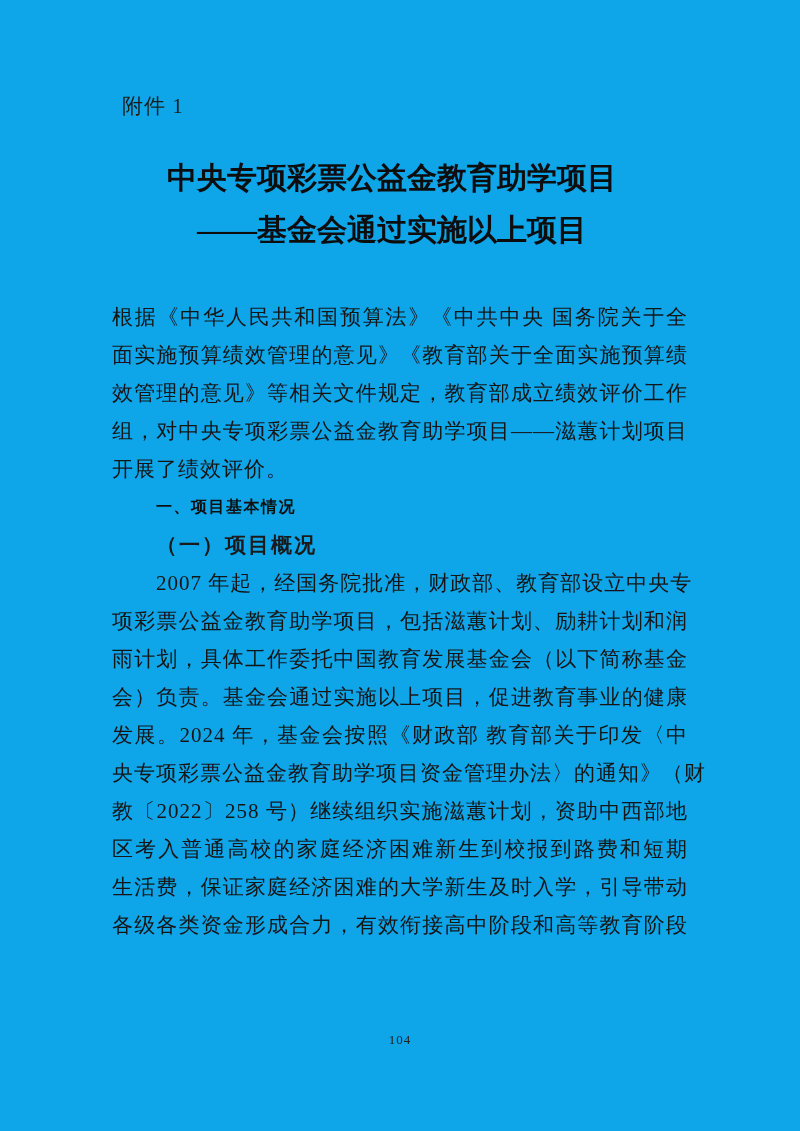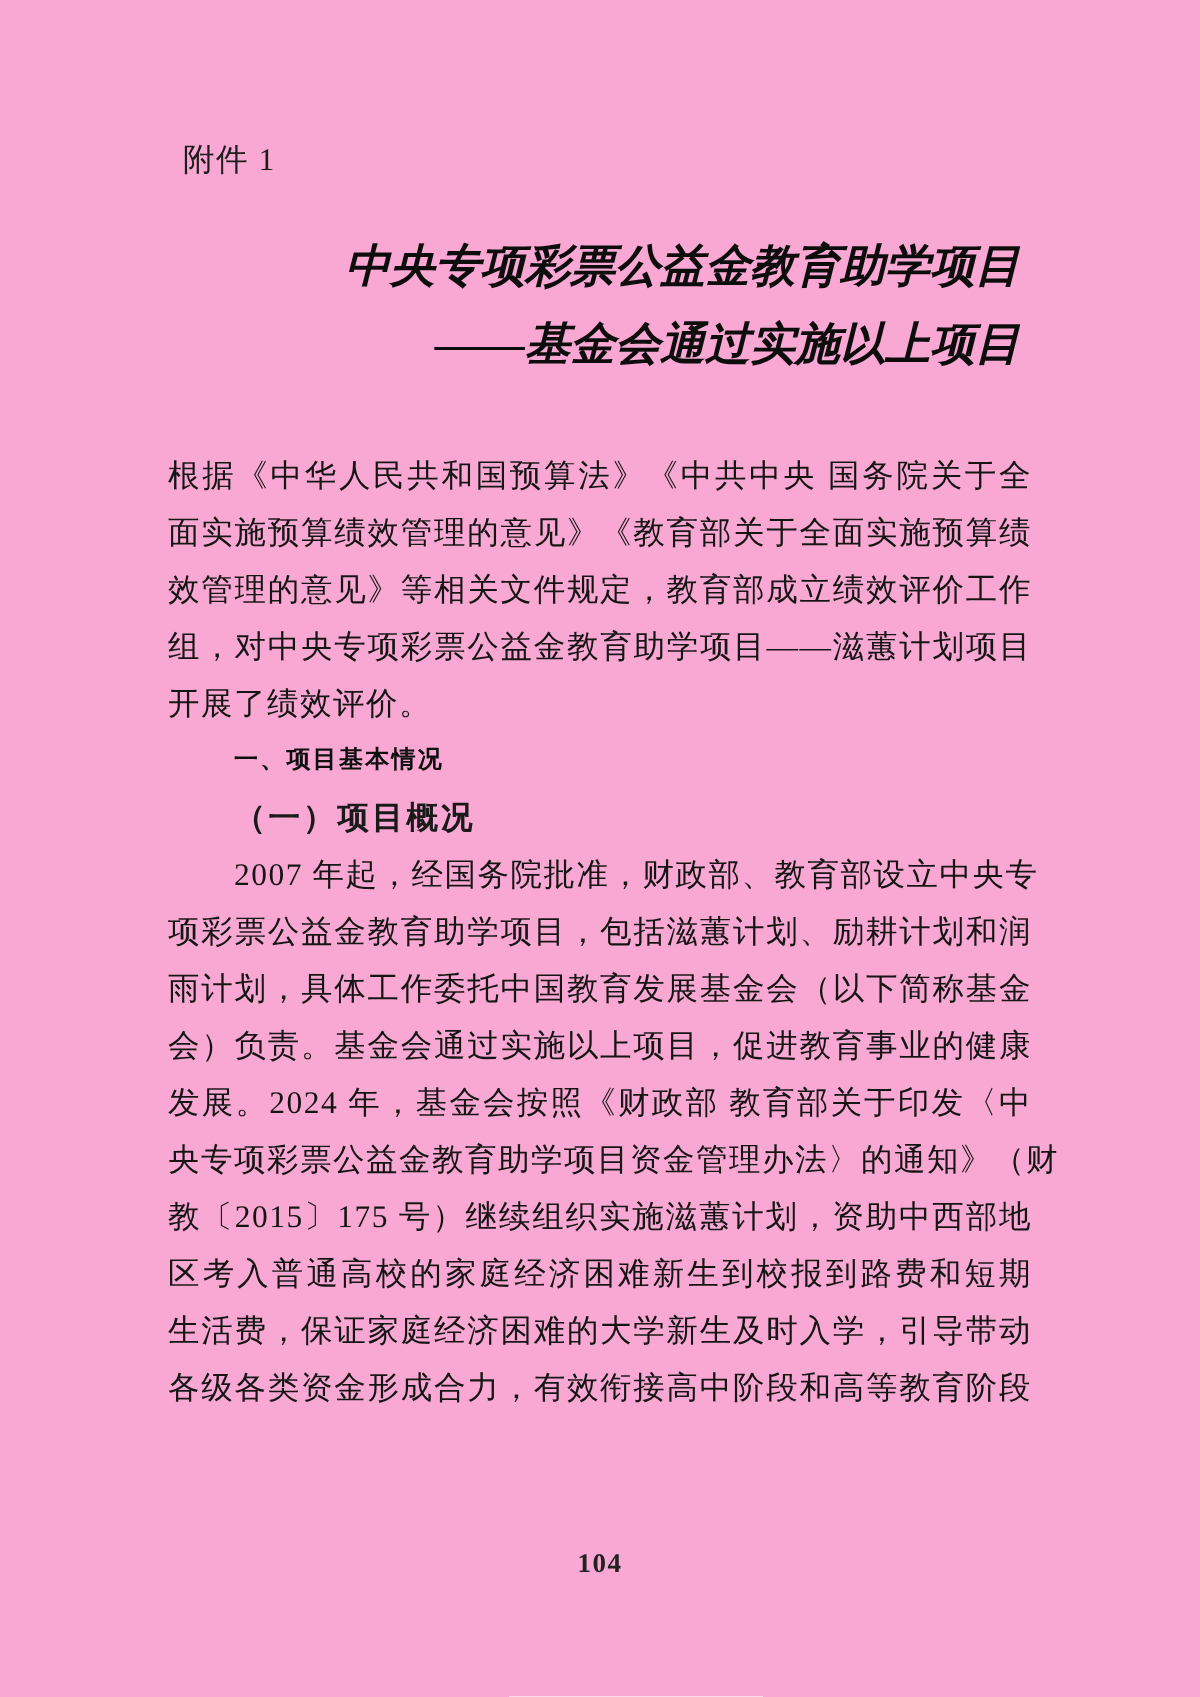--- a/index.html
+++ b/index.html
@@ -4,41 +4,40 @@
 <style>
   html, body {
     margin: 0;
     padding: 0;
     background: #ffffff;
   }
   .page {
     position: relative;
     width: 800px;
     height: 1131px;
-    background: #f9a8d4;
+    background: #0ea5e9;
     color: #161616;
     font-family: "Liberation Serif", "DejaVu Serif", serif;
     overflow: hidden;
   }
   .attachment-label {
     position: absolute;
     left: 122px;
     top: 94px;
     font-size: 21px;
     line-height: 24px;
     letter-spacing: 1px;
     color: #1c1c1c;
   }
   .title-block {
     position: absolute;
     left: 104px;
     top: 152px;
     width: 576px;
-    text-align: right;
-    font-style: italic;
+    text-align: center;
   }
   .title-line {
     font-size: 30px;
     font-weight: bold;
     line-height: 52px;
     color: #0d0d0d;
     letter-spacing: 0px;
     white-space: nowrap;
   }
   .body-block {
@@ -82,22 +81,22 @@
     font-weight: bold;
     color: #1a1a1a;
     letter-spacing: 2px;
   }
   .page-number {
     position: absolute;
     left: 0;
     top: 1032px;
     width: 100%;
     text-align: center;
-    font-size: 18px;
-    font-weight: bold;
+    font-size: 13px;
+    font-weight: normal;
     color: #222222;
     letter-spacing: 1px;
   }
 </style>
 </head>
 <body>
 
 <div class="page">
 
   <div class="attachment-label">附件 1</div>
@@ -118,21 +117,21 @@
     <div class="section-heading">一、项目基本情况</div>
 
     <div class="sub-heading">（一）项目概况</div>
 
     <div class="body-line indent">2007 年起，经国务院批准，财政部、教育部设立中央专</div>
     <div class="body-line">项彩票公益金教育助学项目，包括滋蕙计划、励耕计划和润</div>
     <div class="body-line">雨计划，具体工作委托中国教育发展基金会（以下简称基金</div>
     <div class="body-line">会）负责。基金会通过实施以上项目，促进教育事业的健康</div>
     <div class="body-line">发展。2024 年，基金会按照《财政部 教育部关于印发〈中</div>
     <div class="body-line">央专项彩票公益金教育助学项目资金管理办法〉的通知》（财</div>
-    <div class="body-line">教〔2015〕175 号）继续组织实施滋蕙计划，资助中西部地</div>
+    <div class="body-line">教〔2022〕258 号）继续组织实施滋蕙计划，资助中西部地</div>
     <div class="body-line">区考入普通高校的家庭经济困难新生到校报到路费和短期</div>
     <div class="body-line">生活费，保证家庭经济困难的大学新生及时入学，引导带动</div>
     <div class="body-line">各级各类资金形成合力，有效衔接高中阶段和高等教育阶段</div>
 
   </div>
 
   <div class="page-number">104</div>
 
 </div>
 

